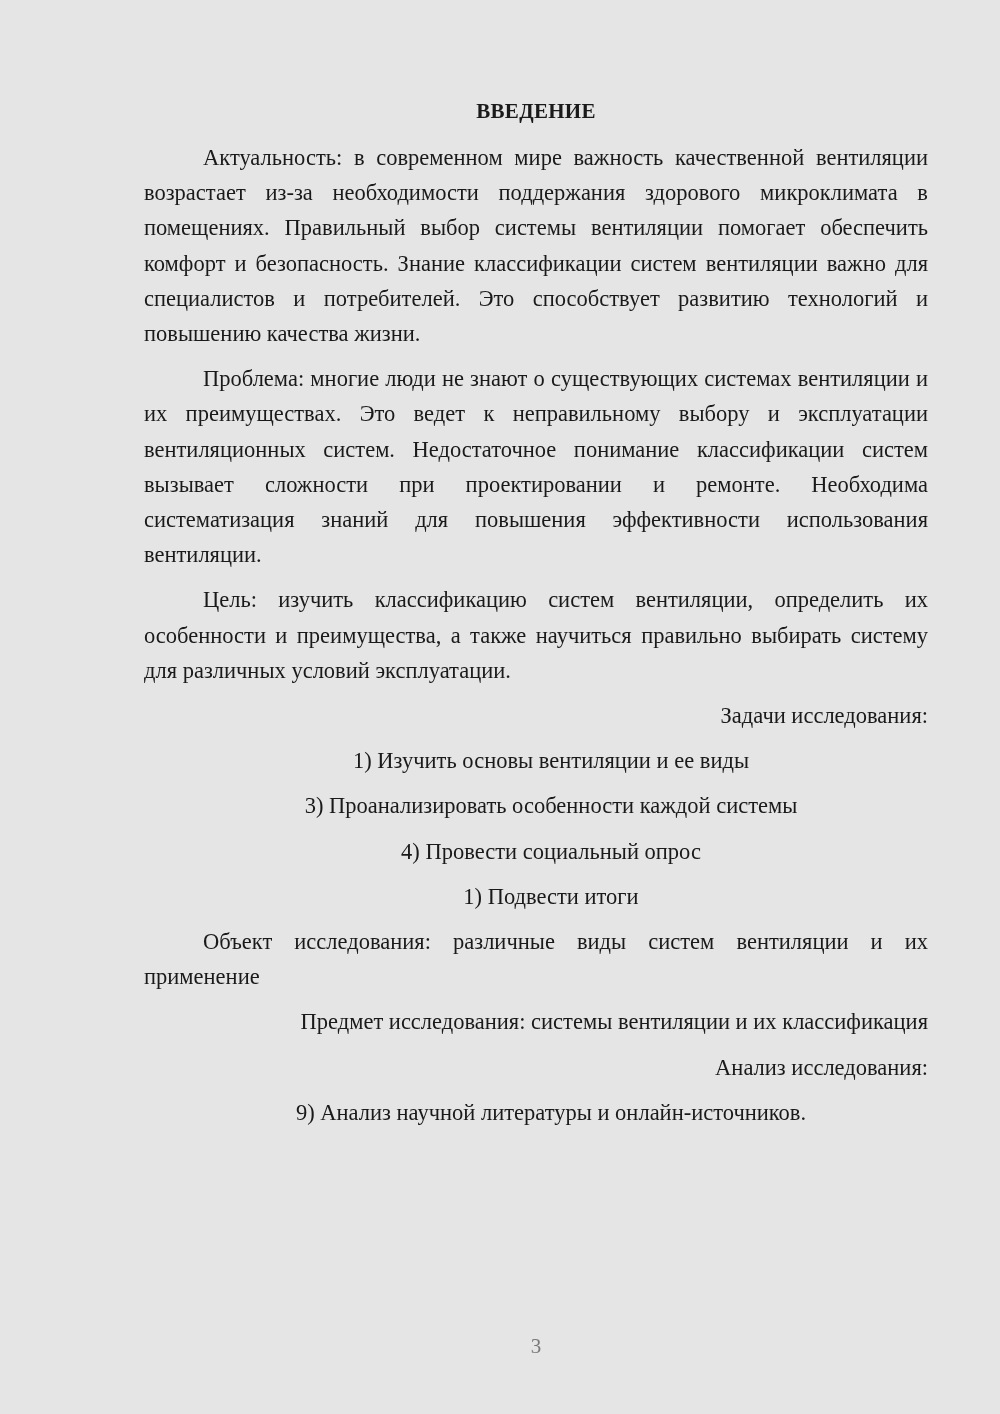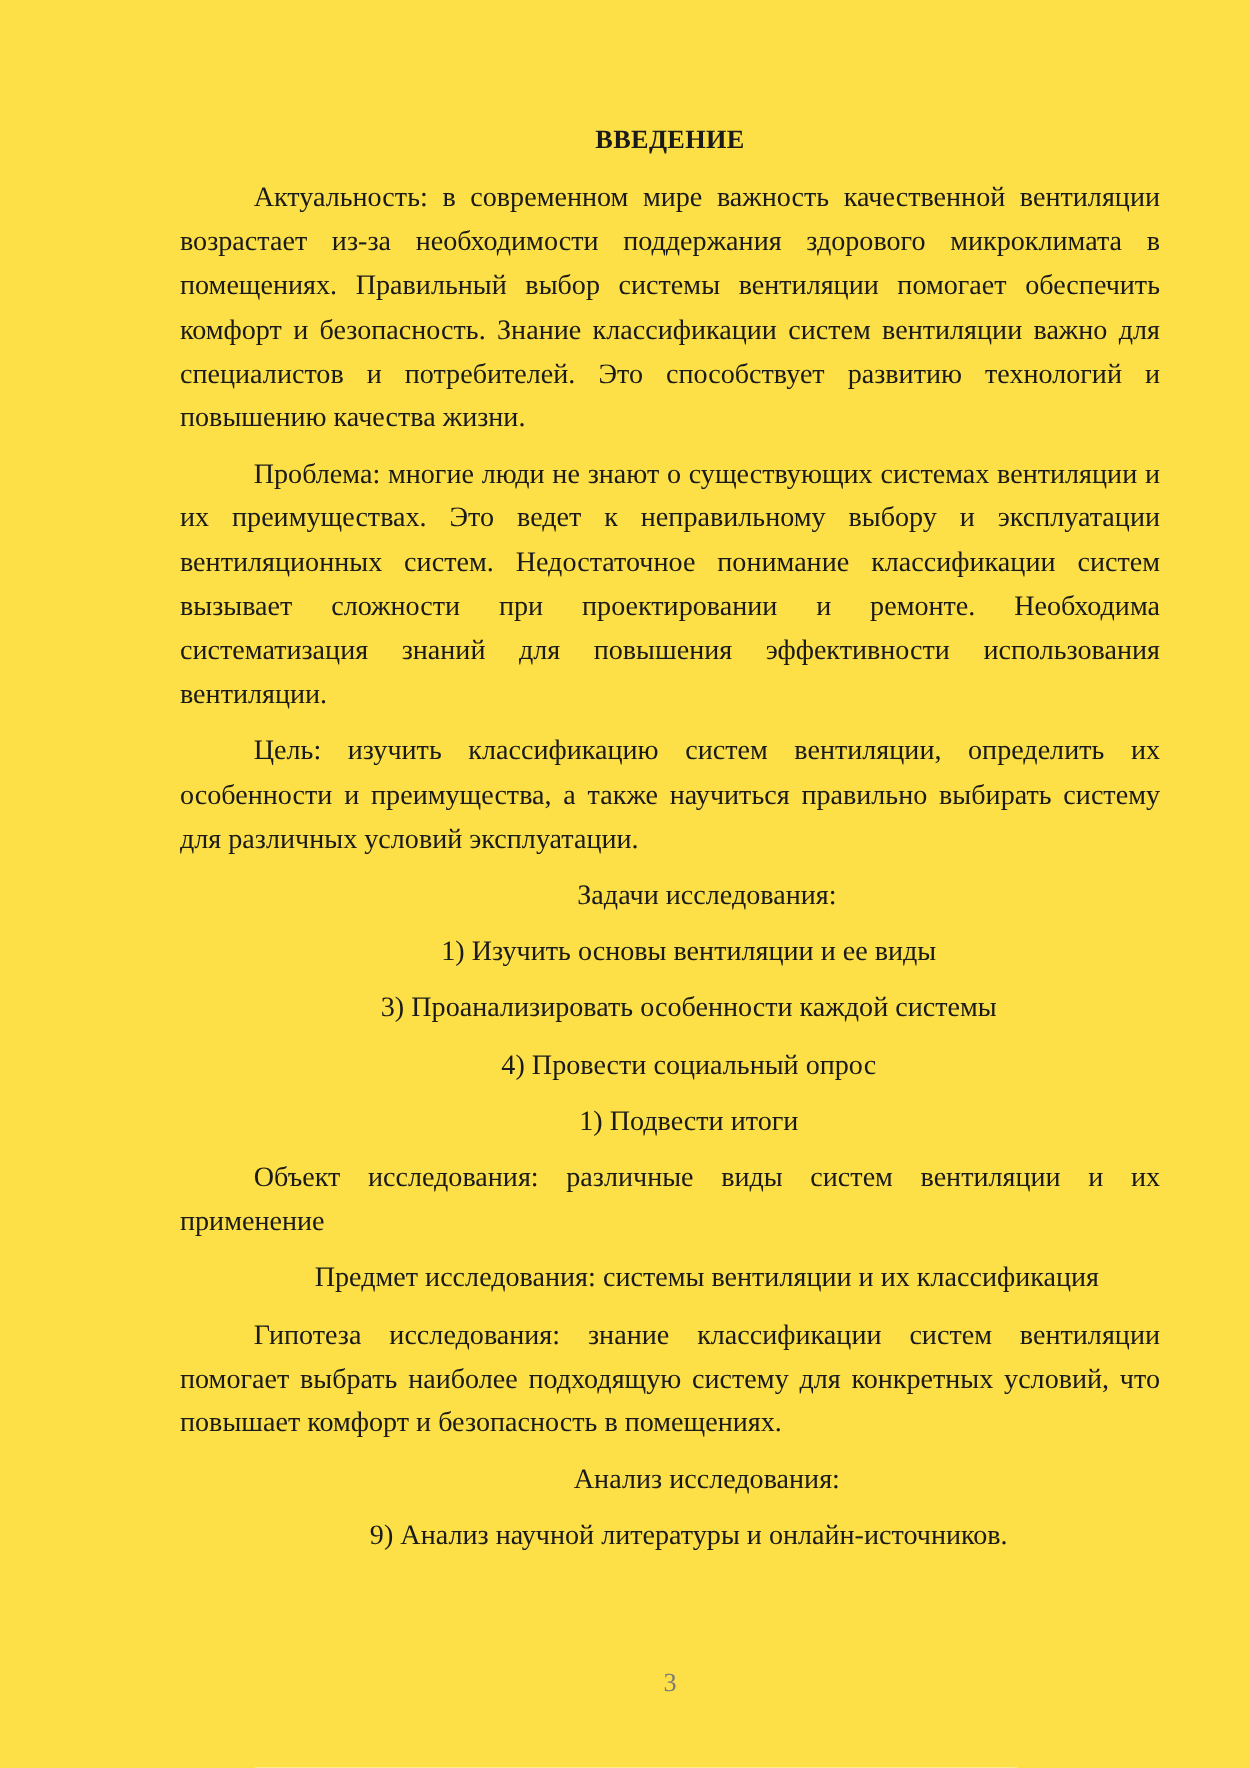--- a/index.html
+++ b/index.html
@@ -13,21 +13,21 @@
       position: relative;
       overflow: hidden;
       font-family: "Liberation Serif", "DejaVu Serif", serif;
       color: #1a1a1a;
     }
     .page {
       position: absolute;
       left: 0; top: 0;
       width: 1000px;
       height: 1414px;
-      background: #fde047;
+      background: #e5e5e5;
     }
     .content {
       position: absolute;
       left: 144px;
       top: 96px;
       width: 784px;
       font-size: 22.5px;
       line-height: 35.2px;
     }
     .title {
@@ -37,21 +37,21 @@
       line-height: 30px;
       margin: 0 0 14px 0;
       letter-spacing: 0.3px;
     }
     .para {
       text-indent: 59px;
       text-align: justify;
       margin: 0 0 10px 0;
     }
     .para.single {
-      text-align: center;
+      text-align: right;
     }
     .list-item {
       padding-left: 30px;
       margin: 0 0 10px 0;
       text-align: center;
     }
     .page-number {
       position: absolute;
       top: 1334px;
       left: 0;
@@ -82,21 +82,20 @@
       <p class="list-item">1) Изучить основы вентиляции и ее виды</p>
       <p class="list-item">3) Проанализировать особенности каждой системы</p>
       <p class="list-item">4) Провести социальный опрос</p>
       <p class="list-item">1) Подвести итоги</p>
     </div>
 
     <p class="para">Объект исследования: различные виды систем вентиляции и их применение</p>
 
     <p class="para single">Предмет исследования: системы вентиляции и их классификация</p>
 
-    <p class="para">Гипотеза исследования: знание классификации систем вентиляции помогает выбрать наиболее подходящую систему для конкретных условий, что повышает комфорт и безопасность в помещениях.</p>
 
     <p class="para single">Анализ исследования:</p>
 
     <div>
       <p class="list-item">9) Анализ научной литературы и онлайн-источников.</p>
     </div>
   </div>
 
   <div class="page-number">3</div>
 </div>

